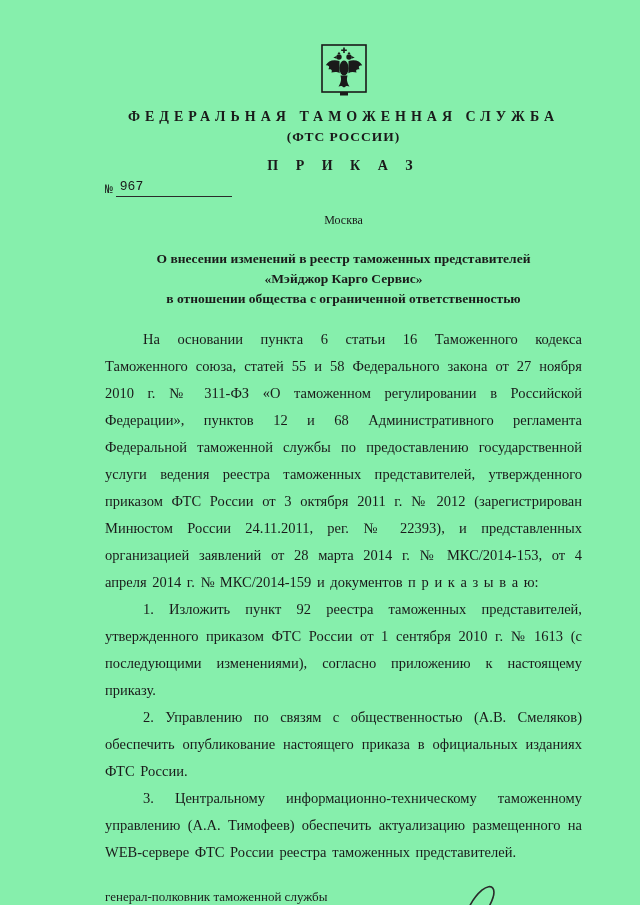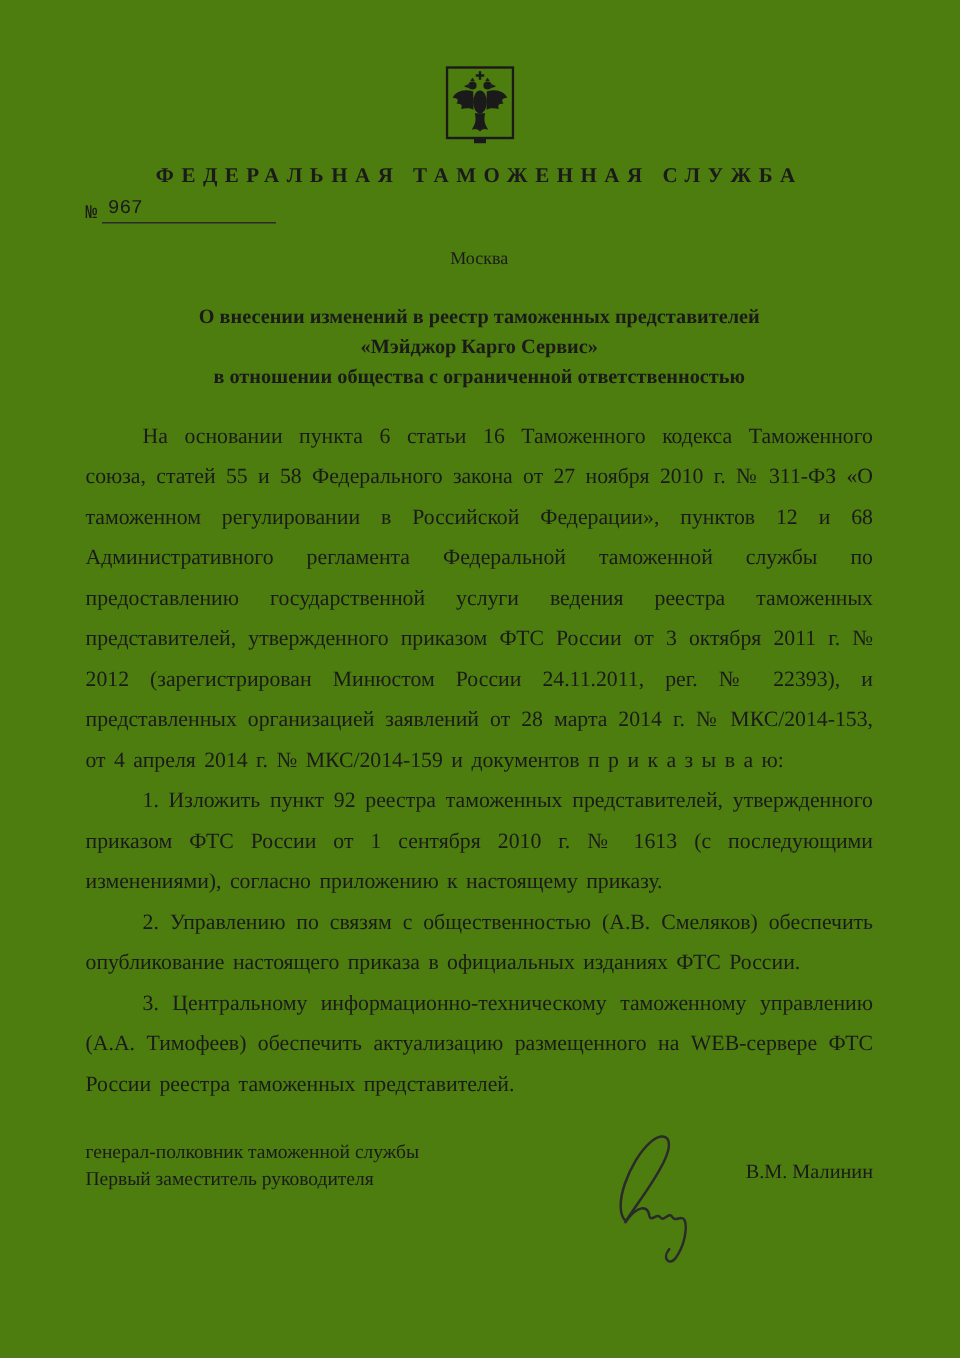--- a/index.html
+++ b/index.html
@@ -4,25 +4,26 @@
 <style>
   html, body {
     margin: 0;
     padding: 0;
     background: #ffffff;
   }
   .page {
     position: relative;
     width: 640px;
     height: 905px;
-    background: #4d7c0f;
+    background: #86efac;
     color: #1a1a1a;
     font-family: "Liberation Serif", serif;
     overflow: hidden;
     box-sizing: border-box;
+    padding-left: 48px;
   }
   .content {
     padding: 0 58px 0 57px;
   }
   
   .emblem-wrap {
     padding-top: 44px;
     display: flex;
     justify-content: center;
   }
@@ -149,20 +150,22 @@
             <ellipse cx="23" cy="24" rx="4.6" ry="7.6"></ellipse>
             <path d="M18.5 17 C 12 15, 7 17, 4.8 21.2 C 8 21.6, 9 22.2, 7.4 25.2 C 10 25.1, 11.6 25.6, 10.4 28.6 C 13 28.1, 16 27.6, 18.6 29.2 Z"></path>
             <path d="M27.5 17 C 34 15, 39 17, 41.2 21.2 C 38 21.6, 37 22.2, 38.6 25.2 C 36 25.1, 34.4 25.6, 35.6 28.6 C 33 28.1, 30 27.6, 27.4 29.2 Z"></path>
             <path d="M19.5 31.5 C 20.5 35.5, 20.3 38, 17.5 42.5 C 20 41.6, 21.2 41.9, 23 43.6 C 24.8 41.9, 26 41.6, 28.5 42.5 C 25.7 38, 25.5 35.5, 26.5 31.5 Z"></path>
           </g>
         </svg>
       </span>
     </div>
 
     <div class="agency">ФЕДЕРАЛЬНАЯ ТАМОЖЕННАЯ СЛУЖБА</div>
+    <div class="agency-short">(ФТС РОССИИ)</div>
+    <div class="doc-type">П Р И К А З</div>
 
     <div class="date-row">
       <span class="number-field">
         <span class="number-sign">№</span>
         <span class="number-line">967</span>
       </span>
     </div>
 
     <div class="city">Москва</div>
 

